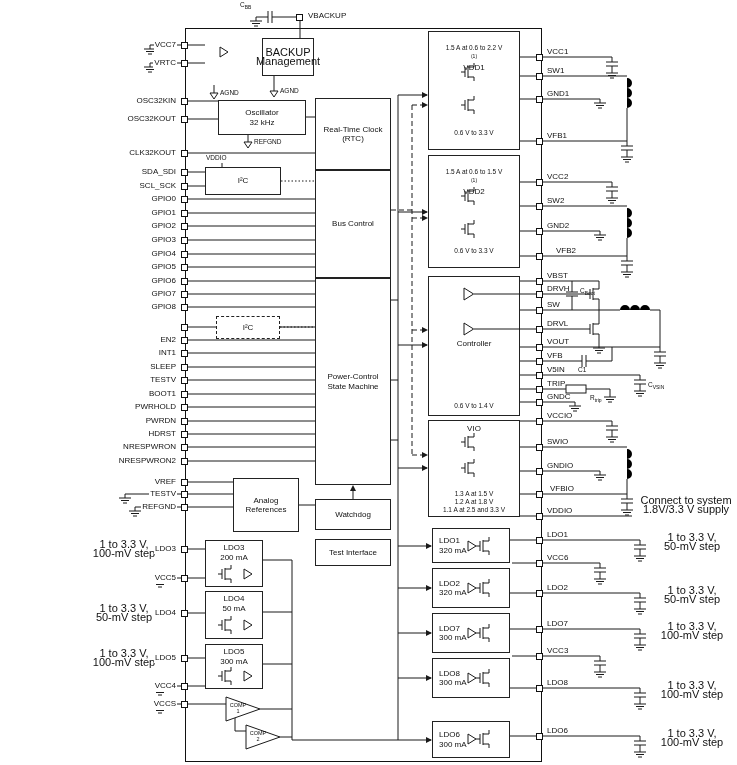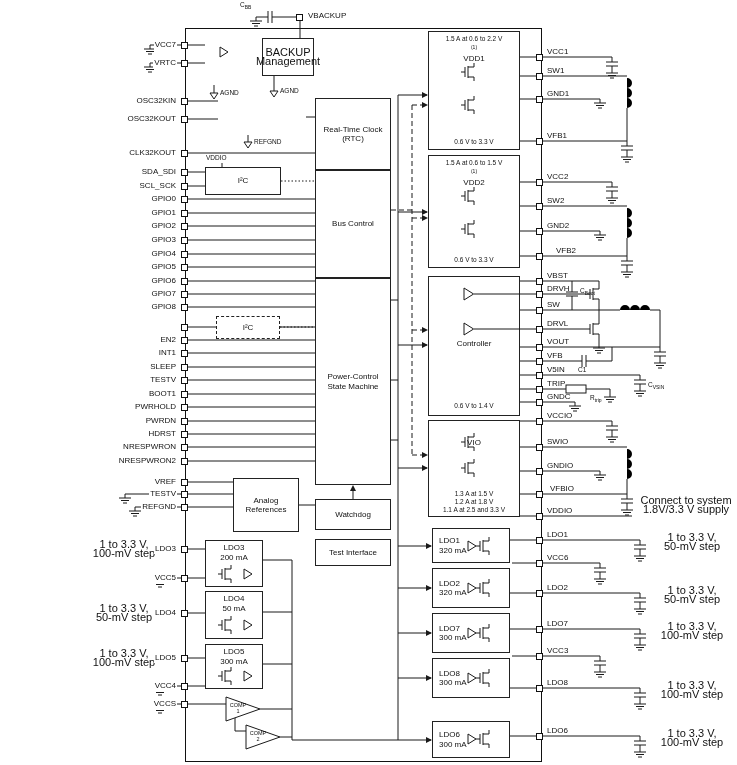--- a/index.html
+++ b/index.html
@@ -12,21 +12,21 @@
   #wires .dot line{stroke-dasharray:1.5,2}
   #wires .dash line{stroke-dasharray:5,3}
   .sym line,.sym path{stroke:#1a1a1a;stroke-width:1;fill:none}
   #ic{position:absolute;border:1px solid #111;background:none;z-index:0}
   .block{position:absolute;background:#fff;border:1px solid #222;z-index:2;box-sizing:border-box;
          display:flex;flex-direction:column;align-items:center;justify-content:center;
          text-align:center;font-size:8px;line-height:9.5px}
   .block span{display:block}
   .block.dashed{border-style:dashed}
   .block.lr{align-items:flex-start;justify-content:center;padding-left:6px;text-align:left}
-  .jsb{justify-content:space-between;padding:3px 2px}
+  .jsb{justify-content:space-between;padding:12px 2px}
   .hdr{display:flex;flex-direction:column;align-items:center}
   .small-t{font-size:6.5px;line-height:8px}
   .f75{font-size:11px}
   .abs{position:absolute}
   .pin-square{position:absolute;width:7px;height:7px;background:#fff;border:1px solid #111;z-index:4;box-sizing:border-box}
   .pin-label{position:absolute;font-size:8px;line-height:10px;z-index:4;white-space:nowrap}
   .pin-label.left{background:#fff;padding:0 1px}
   .ann{position:absolute;font-size:11px;line-height:9px;text-align:center;z-index:4}
   .ann span{display:block}
   .tiny{position:absolute;font-size:6.5px;line-height:7px;z-index:4;white-space:nowrap}
@@ -213,20 +213,24 @@
         <line x1="412" y1="455" x2="427" y2="455"></line>
       </g>
     </svg>
 
   <div id="ic" style="left:185px;top:28px;width:355px;height:732px"></div>
 
   <div class="block" style="left:262px;top:38px;width:52px;height:38px">
     <span class="f75">BACKUP</span>
     <span class="f75">Management</span>
   </div>
+  <div class="block" style="left:218px;top:100px;width:88px;height:35px">
+    <span>Oscillator</span>
+    <span>32 kHz</span>
+  </div>
   <div class="block" style="left:315px;top:98px;width:76px;height:72px;padding:0 6px">
     <span>Real-Time Clock (RTC)</span>
   </div>
   <div class="block" style="left:205px;top:167px;width:76px;height:28px">
     <span>I²C</span>
   </div>
   <div class="block" style="left:315px;top:170px;width:76px;height:108px">
     <span>Bus Control</span>
   </div>
   <div class="block" style="left:315px;top:278px;width:76px;height:207px;padding:0 8px">
@@ -268,21 +272,21 @@
     <div class="hdr">
       <span class="small-t"><span>1.5 A at 0.6 to 1.5 V</span><sup>(1)</sup></span>
       <span>VDD2</span>
     </div>
     <span class="small-t">0.6 V to 3.3 V</span>
   </div>
   <div class="block" style="left:428px;top:276px;width:92px;height:140px">
     <span class="abs" style="left:0;right:0;top:62px;text-align:center">Controller</span>
     <span class="abs small-t" style="left:0;right:0;bottom:5px;text-align:center">0.6 V to 1.4 V</span>
   </div>
-  <div class="block" style="left:428px;top:420px;width:92px;height:97px;justify-content:flex-start;padding-top:17px">
+  <div class="block" style="left:428px;top:420px;width:92px;height:97px;justify-content:flex-start;padding-top:3px">
     <span>VIO</span>
     <span class="small-t" style="margin-top:auto">1.3 A at 1.5 V</span>
     <span class="small-t">1.2 A at 1.8 V</span>
     <span class="small-t" style="margin-bottom:2px">1.1 A at 2.5 and 3.3 V</span>
   </div>
   <div class="block lr" style="left:432px;top:528px;width:78px;height:35px">
     <span>LDO1</span>
     <span>320 mA</span>
   </div>
   <div class="block lr" style="left:432px;top:568px;width:78px;height:40px">

